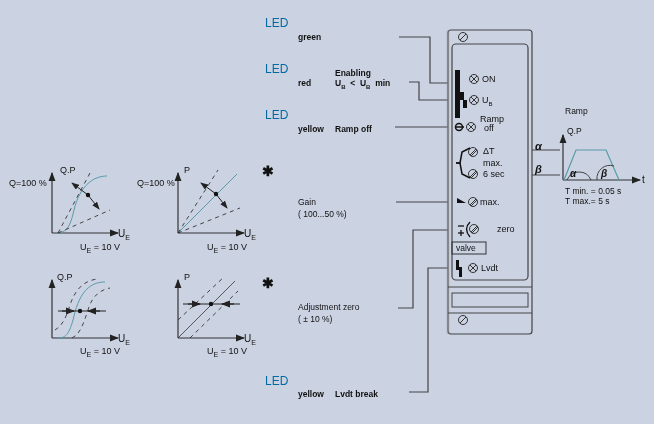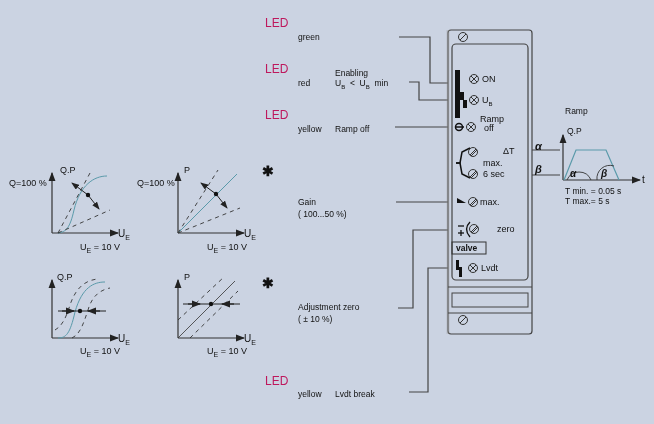--- a/index.html
+++ b/index.html
@@ -4,22 +4,22 @@
 <style>
   html, body { margin:0; padding:0; }
   body {
     width:654px; height:424px; overflow:hidden;
     background:#cbd3e2;
     font-family:"Liberation Sans", sans-serif;
     color:#111;
     position:relative;
   }
   .abs { position:absolute; white-space:nowrap; }
-  .led { font-size:12px; color:#be185d; }
-  .sm { font-size:8.5px; color:#111; }
+  .led { font-size:12px; color:#0369a1; }
+  .sm { font-size:8.5px; color:#111;font-weight:bold; }
   .lbl { font-size:8.5px; color:#111; }
   .axis-lbl { font-size:9px; }
   svg { position:absolute; left:0; top:0; overflow:visible; }
   .panel-txt { font-size:9px; }
   .star { font-size:14px; font-weight:bold; }
 </style>
 </head>
 <body>
 
 <svg width="654" height="424">
@@ -220,26 +220,26 @@
 <div class="abs lbl" style="left:298px;top:302px;">Adjustment zero</div>
 <div class="abs lbl" style="left:298px;top:314px;">( ± 10 %)</div>
 
 <div class="abs led" style="left:265px;top:374px;">LED</div>
 <div class="abs sm" style="left:298px;top:389px;">yellow</div>
 <div class="abs sm" style="left:335px;top:389px;">Lvdt break</div>
 
 <div class="abs panel-txt" style="left:482px;top:74px;">ON</div>
 <div class="abs panel-txt" style="left:482px;top:95px;"><span>U</span><sub style="font-size:6px;">B</sub></div>
 <div class="abs panel-txt" style="left:480px;top:115px;line-height:9px;"><span>Ramp</span><br><span style="padding-left:4px">off</span></div>
-<div class="abs panel-txt" style="left:483px;top:146px;margin-left:20px;">ΔT</div>
+<div class="abs panel-txt" style="left:483px;top:146px;">ΔT</div>
 <div class="abs panel-txt" style="left:483px;top:158px;">max.</div>
 <div class="abs panel-txt" style="left:483px;top:169px;">6 sec</div>
 <div class="abs panel-txt" style="left:480px;top:197px;">max.</div>
 <div class="abs panel-txt" style="left:481px;top:224px;margin-left:16px;">zero</div>
-<div class="abs panel-txt" style="left:456px;top:243px;font-size:8.5px;font-weight:bold;">valve</div>
+<div class="abs panel-txt" style="left:456px;top:243px;font-size:8.5px;">valve</div>
 <div class="abs panel-txt" style="left:481px;top:263px;">Lvdt</div>
 
 <div class="abs" style="left:535px;top:140px;font-size:11px;font-weight:bold;font-style:italic;">α</div>
 <div class="abs" style="left:535px;top:163px;font-size:11px;font-weight:bold;font-style:italic;">β</div>
 
 <div class="abs lbl" style="left:565px;top:106px;">Ramp</div>
 <div class="abs lbl" style="left:567px;top:126px;">Q.P</div>
 <div class="abs" style="left:642px;top:174px;font-size:10px;">t</div>
 <div class="abs" style="left:570px;top:168px;font-size:10px;font-weight:bold;font-style:italic;">α</div>
 <div class="abs" style="left:601px;top:168px;font-size:10px;font-weight:bold;font-style:italic;">β</div>

